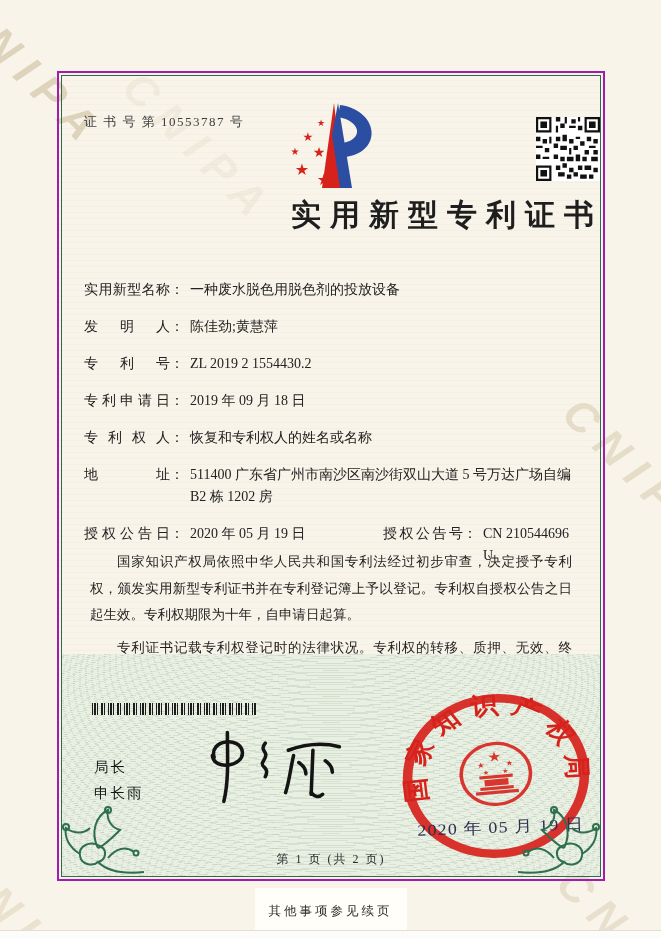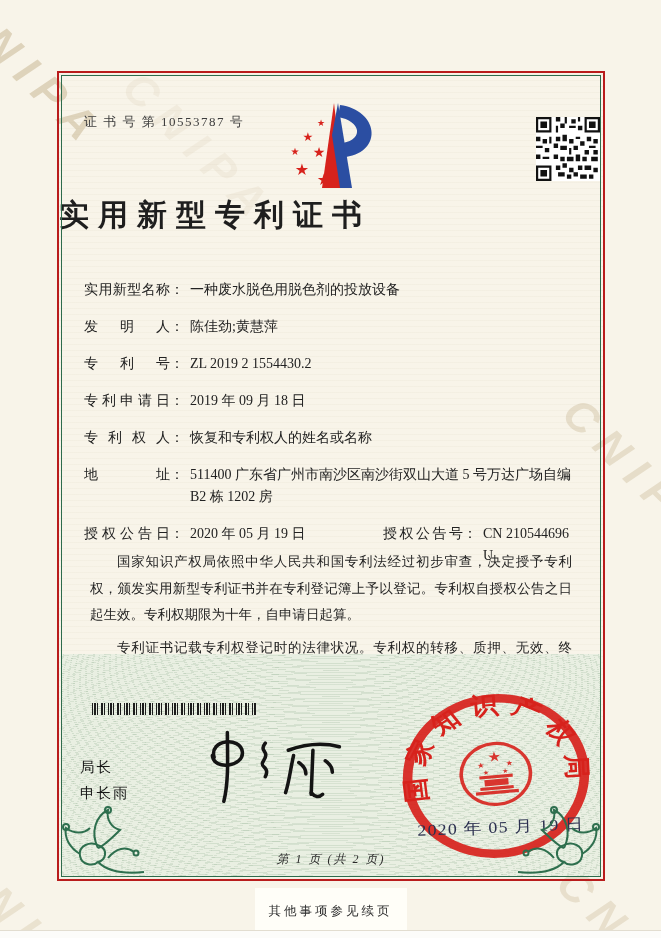--- a/index.html
+++ b/index.html
@@ -18,35 +18,35 @@
     transform:rotate(45deg);transform-origin:0 0;
   }
   .wm1{left:-22px;top:-14px;opacity:.55}
   .wm2{left:148px;top:62px;opacity:.14}
   .wm3{left:588px;top:388px;opacity:.38}
   .wm4{left:582px;top:858px;opacity:.34}
   .wm5{left:-22px;top:845px;opacity:.30}
   
   .cert{
     position:absolute;left:57px;top:71px;width:544px;height:806px;
-    border:2px solid #b91c1c;background:transparent;
+    border:2px solid #a21caf;background:transparent;
   }
   .cert::before{
     content:"";position:absolute;inset:2px;border:1px solid #2e6b4c;pointer-events:none;z-index:5;
   }
   .cert-inner{
     position:absolute;inset:0;
     background-image:repeating-linear-gradient(0deg,rgba(185,175,145,.07) 0 1px,transparent 1px 6px);
   }
   
   .cert-number{position:absolute;left:25px;top:40px;font-size:13px;letter-spacing:1.5px;color:#3d3d3d;}
   .logo{position:absolute;left:205px;top:22px;width:132px;height:98px;}
   .qr{position:absolute;left:477px;top:44px;width:64px;height:64px;}
   .title{
-    position:absolute;left:0;right:0;top:122px;text-align:left;
+    position:absolute;left:0;right:0;top:122px;text-align:right;
     font-size:30px;font-weight:700;letter-spacing:9px;color:#1e1e1e;
   }
   
   .fields{position:absolute;left:25px;right:22px;top:206px;font-size:14px;color:#222;}
   .frow{display:flex;line-height:22px;margin-bottom:15px;position:relative;}
   .flabel{flex:none;display:inline-block;width:86px;text-align:justify;text-align-last:justify;}
   .fcolon{flex:none;margin-right:6px;}
   .fvalue{flex:1;min-width:0;}
   .grant-pair2{position:absolute;left:261px;top:0;display:flex;}
   .grant-pair2 .flabel{width:80px;margin-left:38px;}
@@ -62,29 +62,29 @@
     background-color:#e9efe2;
     background-image:
       repeating-radial-gradient(ellipse 900px 260px at 50% -45%,rgba(120,158,122,.20) 0 1px,transparent 1px 6px),
       repeating-radial-gradient(ellipse 900px 260px at 50% 145%,rgba(120,158,122,.16) 0 1px,transparent 1px 6px);
   }
   .barcode{
     position:absolute;left:30px;top:49px;width:164px;height:12px;
     background:
       repeating-linear-gradient(90deg,#1d1d1d 0 1px,transparent 1px 2px,#1d1d1d 2px 4px,transparent 4px 5px,#1d1d1d 5px 6px,transparent 6px 9px,#1d1d1d 9px 11px,transparent 11px 12px,#1d1d1d 12px 13px,transparent 13px 16px);
   }
-  .director{position:absolute;left:18px;top:100px;font-family:"Liberation Sans","DejaVu Sans",sans-serif;
+  .director{position:absolute;left:32px;top:100px;font-family:"Liberation Sans","DejaVu Sans",sans-serif;
     font-size:14.5px;color:#161616;line-height:26px;letter-spacing:2px;}
   .signature{position:absolute;left:138px;top:70px;width:150px;height:86px;}
   .seal{position:absolute;left:336px;top:36px;width:196px;height:172px;transform:rotate(-5deg);}
   .seal-arc-text{font-size:23px;letter-spacing:9px;font-weight:700;fill:#d7221c;
     font-family:"Liberation Sans","DejaVu Sans",sans-serif;}
   .seal-date{font-size:15px;fill:#2c3150;letter-spacing:1px;font-family:"Liberation Serif",serif;}
   .page-info{position:absolute;left:0;right:0;bottom:8px;text-align:center;
-    font-size:12px;letter-spacing:2px;color:#2a2a2a;font-style:italic;}
+    font-size:12px;letter-spacing:2px;color:#2a2a2a;}
   .flourish{position:absolute;bottom:-2px;width:86px;height:74px;}
   .flourish.fl-left{left:-2px;}
   .flourish.fl-right{right:-2px;transform:scaleX(-1);}
   
   .continuation{
     position:absolute;left:50%;top:888px;transform:translateX(-50%);
     background:#fffef8;padding:15px 14px;font-size:12.5px;letter-spacing:3px;color:#2d2d2d;
   }
   .page-edge{position:absolute;left:0;right:0;bottom:0;height:7px;background:#fcfcfa;border-top:1px solid #e2ddd0;}
 </style>

